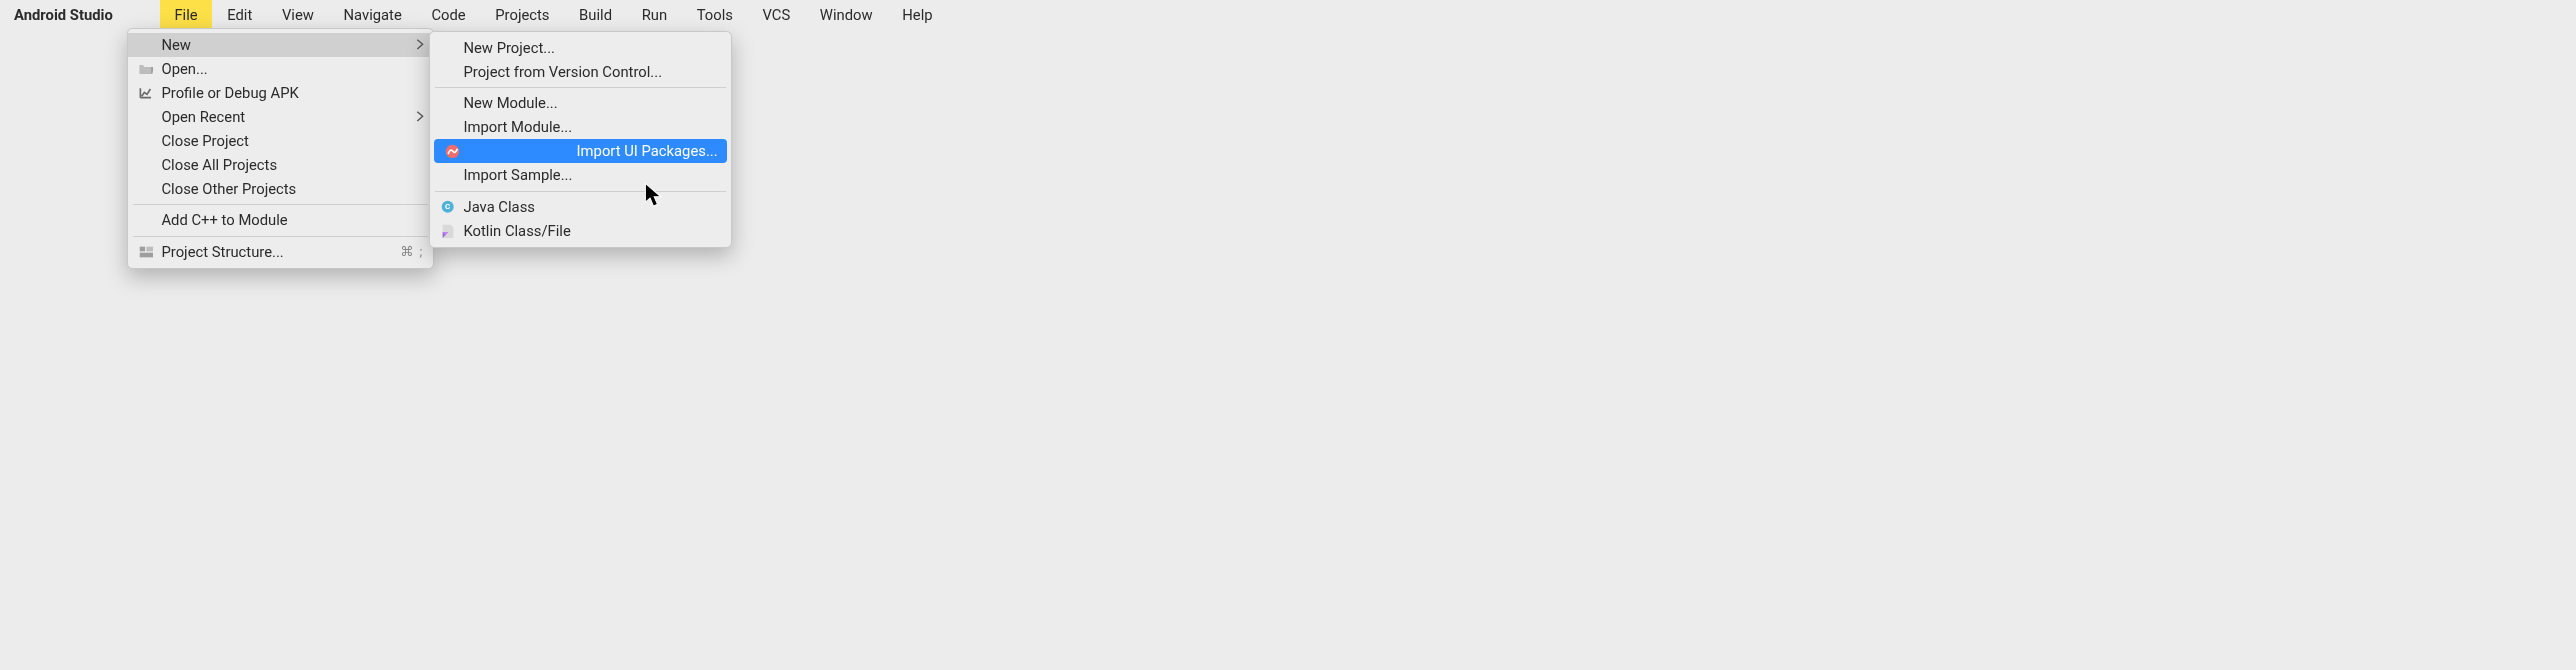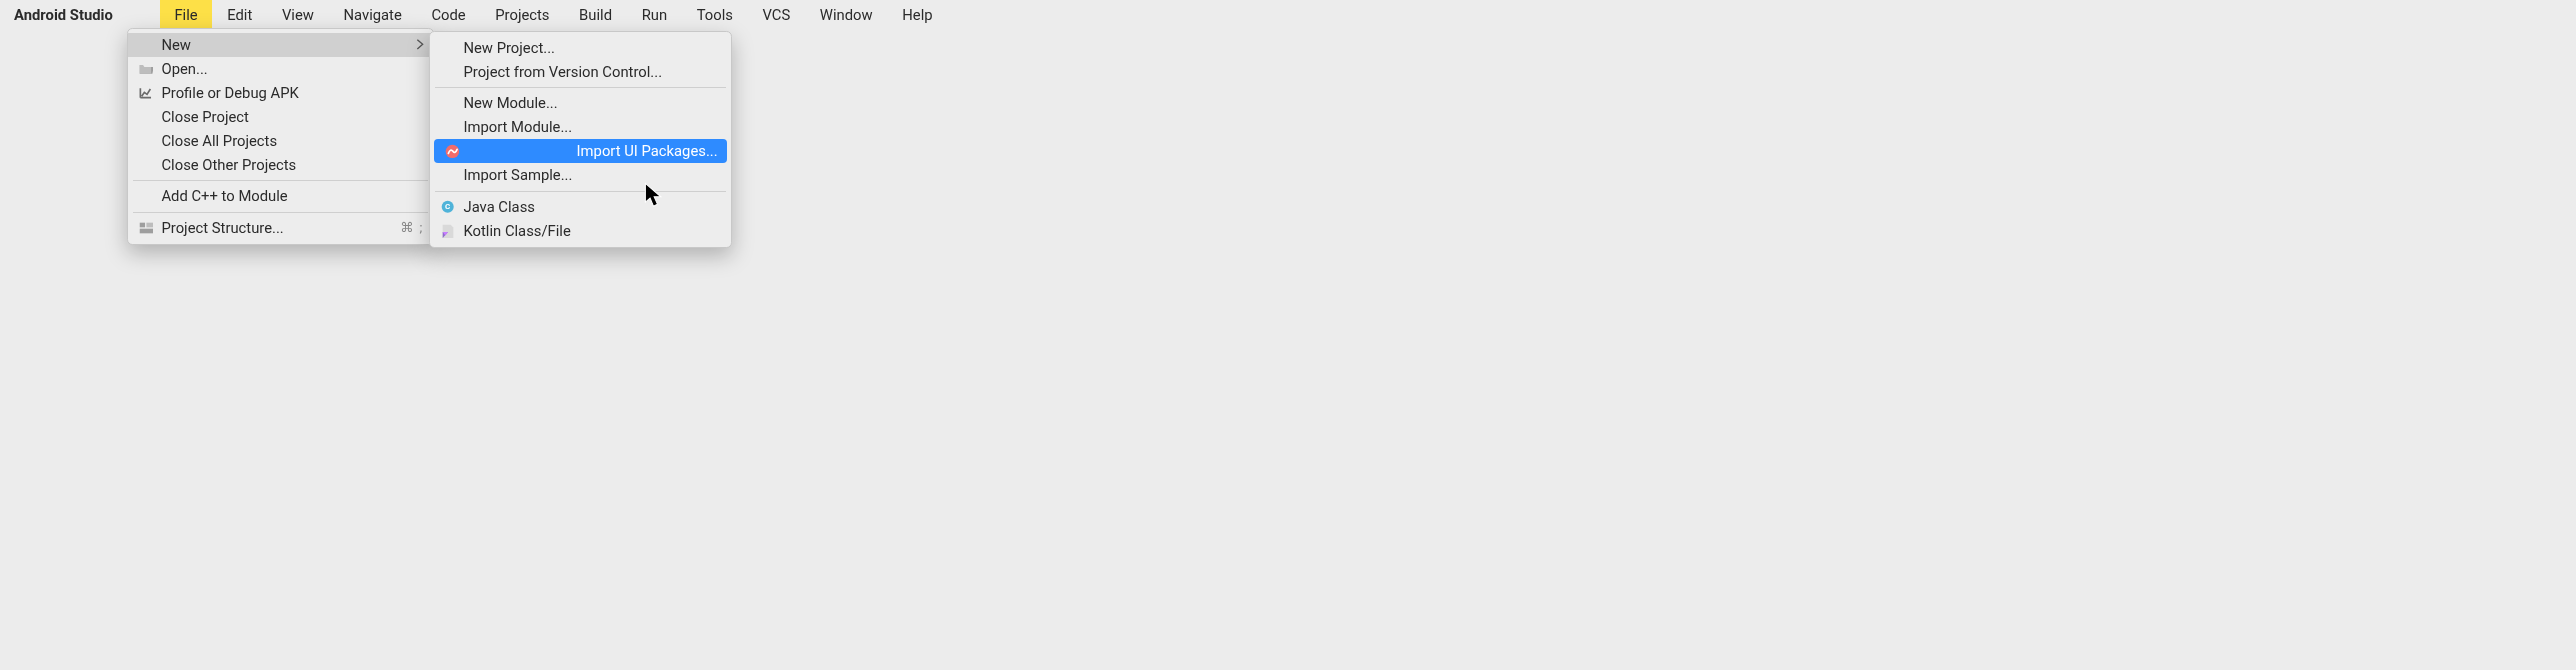--- a/index.html
+++ b/index.html
@@ -144,20 +144,29 @@
   <div class="dropdown-row">
     <span class="icon-slot">
       <svg width="13.4" height="12" viewBox="0 0 20 18">
           <path d="M2 16 L2 2 M2 16 L18 16 M4 14 L8 8 L12 11 L17 3" fill="none" stroke="#6a6a6a" stroke-width="2.5"></path>
         </svg>
     </span>
     <span class="label">Profile or Debug APK</span>
   </div>
   <div class="dropdown-row">
     <span class="icon-slot"></span>
+    <span class="label">Open Recent</span>
+    <span class="chevron">
+      <svg width="8" height="10.7" viewBox="0 0 12 16">
+          <path d="M2 1 L10 8 L2 15" fill="none" stroke="#555" stroke-width="2"></path>
+        </svg>
+    </span>
+  </div>
+  <div class="dropdown-row">
+    <span class="icon-slot"></span>
     <span class="label">Close Project</span>
   </div>
   <div class="dropdown-row">
     <span class="icon-slot"></span>
     <span class="label">Close All Projects</span>
   </div>
   <div class="dropdown-row">
     <span class="icon-slot"></span>
     <span class="label">Close Other Projects</span>
   </div>

